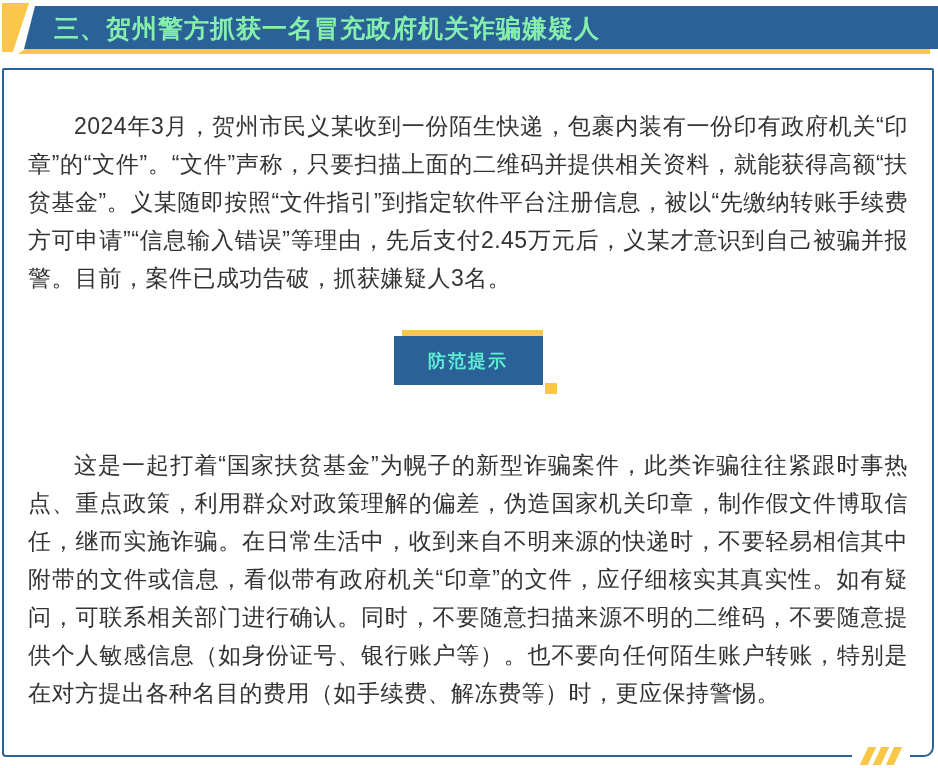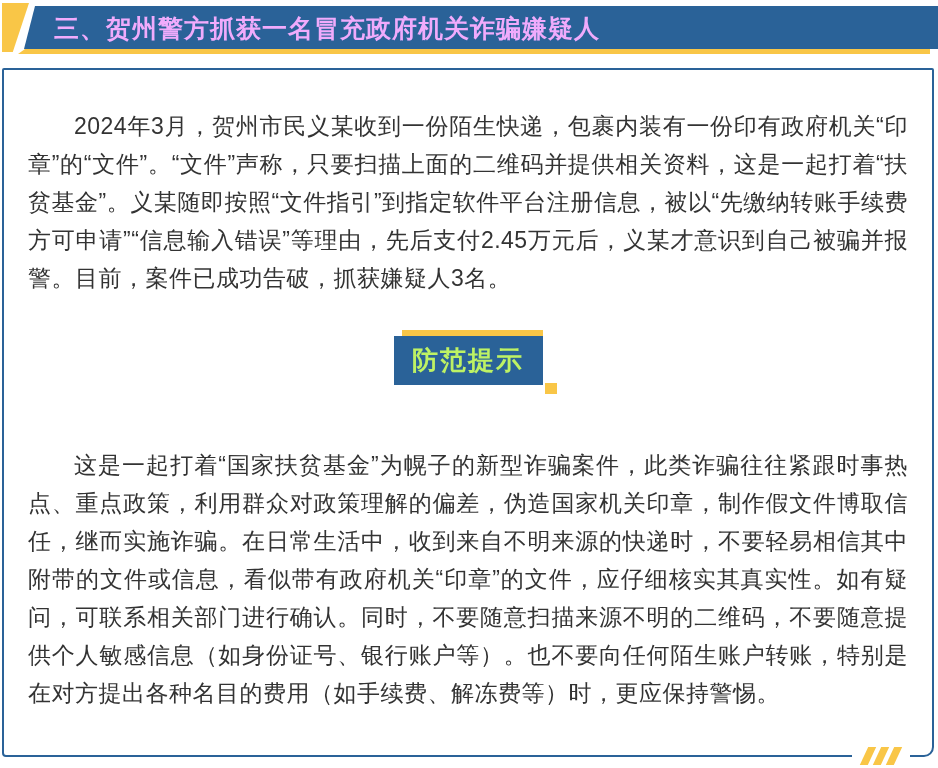--- a/index.html
+++ b/index.html
@@ -35,21 +35,21 @@
     width: 938px; height: 43px;
     background: var(--blue);
     clip-path: polygon(35px 0, 100% 0, 100% 100%, 24px 100%);
   }
   .banner h1 {
     margin: 0;
     padding-left: 54px;
     line-height: 44px;
     font-size: 25px;
     font-weight: bold;
-    color: #f0abfc;
+    color: #86efac;
     letter-spacing: 1px;
     white-space: nowrap;
   }
   .banner-underline {
     position: absolute;
     left: 18px; top: 49px;
     width: 912px; height: 5px;
     background: var(--yellow);
     clip-path: polygon(7px 0, 100% 0, 100% 100%, 0 100%);
   }
@@ -88,22 +88,22 @@
     background: var(--yellow);
   }
   .badge-box {
     width: 149px; height: 49px;
     background: var(--blue);
     display: flex;
     align-items: center;
     justify-content: center;
   }
   .badge-box span {
-    color: #bef264;
-    font-size: 26px;
+    color: #5eead4;
+    font-size: 18px;
     font-weight: bold;
     letter-spacing: 2px;
     white-space: nowrap;
   }
   .badge-corner {
     position: absolute;
     right: -14px; bottom: -9px;
     width: 12px; height: 11px;
     background: var(--yellow);
   }
@@ -130,21 +130,21 @@
 
 <div class="header">
   <div class="accent-shape"></div>
   <div class="banner">
     <h1>三、贺州警方抓获一名冒充政府机关诈骗嫌疑人</h1>
   </div>
   <div class="banner-underline"></div>
 </div>
 
 <div class="content-frame">
-  <p class="body-para para-case">2024年3月，贺州市民义某收到一份陌生快递，包裹内装有一份印有政府机关“印章”的“文件”。“文件”声称，只要扫描上面的二维码并提供相关资料，这是一起打着“扶贫基金”。义某随即按照“文件指引”到指定软件平台注册信息，被以“先缴纳转账手续费方可申请”“信息输入错误”等理由，先后支付2.45万元后，义某才意识到自己被骗并报警。目前，案件已成功告破，抓获嫌疑人3名。</p>
+  <p class="body-para para-case">2024年3月，贺州市民义某收到一份陌生快递，包裹内装有一份印有政府机关“印章”的“文件”。“文件”声称，只要扫描上面的二维码并提供相关资料，就能获得高额“扶贫基金”。义某随即按照“文件指引”到指定软件平台注册信息，被以“先缴纳转账手续费方可申请”“信息输入错误”等理由，先后支付2.45万元后，义某才意识到自己被骗并报警。目前，案件已成功告破，抓获嫌疑人3名。</p>
 
   <div class="badge-wrap">
     <div class="badge-topbar"></div>
     <div class="badge-box">
       <span>防范提示</span>
     </div>
     <div class="badge-corner"></div>
   </div>
 
   <p class="body-para para-tips">这是一起打着“国家扶贫基金”为幌子的新型诈骗案件，此类诈骗往往紧跟时事热点、重点政策，利用群众对政策理解的偏差，伪造国家机关印章，制作假文件博取信任，继而实施诈骗。在日常生活中，收到来自不明来源的快递时，不要轻易相信其中附带的文件或信息，看似带有政府机关“印章”的文件，应仔细核实其真实性。如有疑问，可联系相关部门进行确认。同时，不要随意扫描来源不明的二维码，不要随意提供个人敏感信息（如身份证号、银行账户等）。也不要向任何陌生账户转账，特别是在对方提出各种名目的费用（如手续费、解冻费等）时，更应保持警惕。</p>

